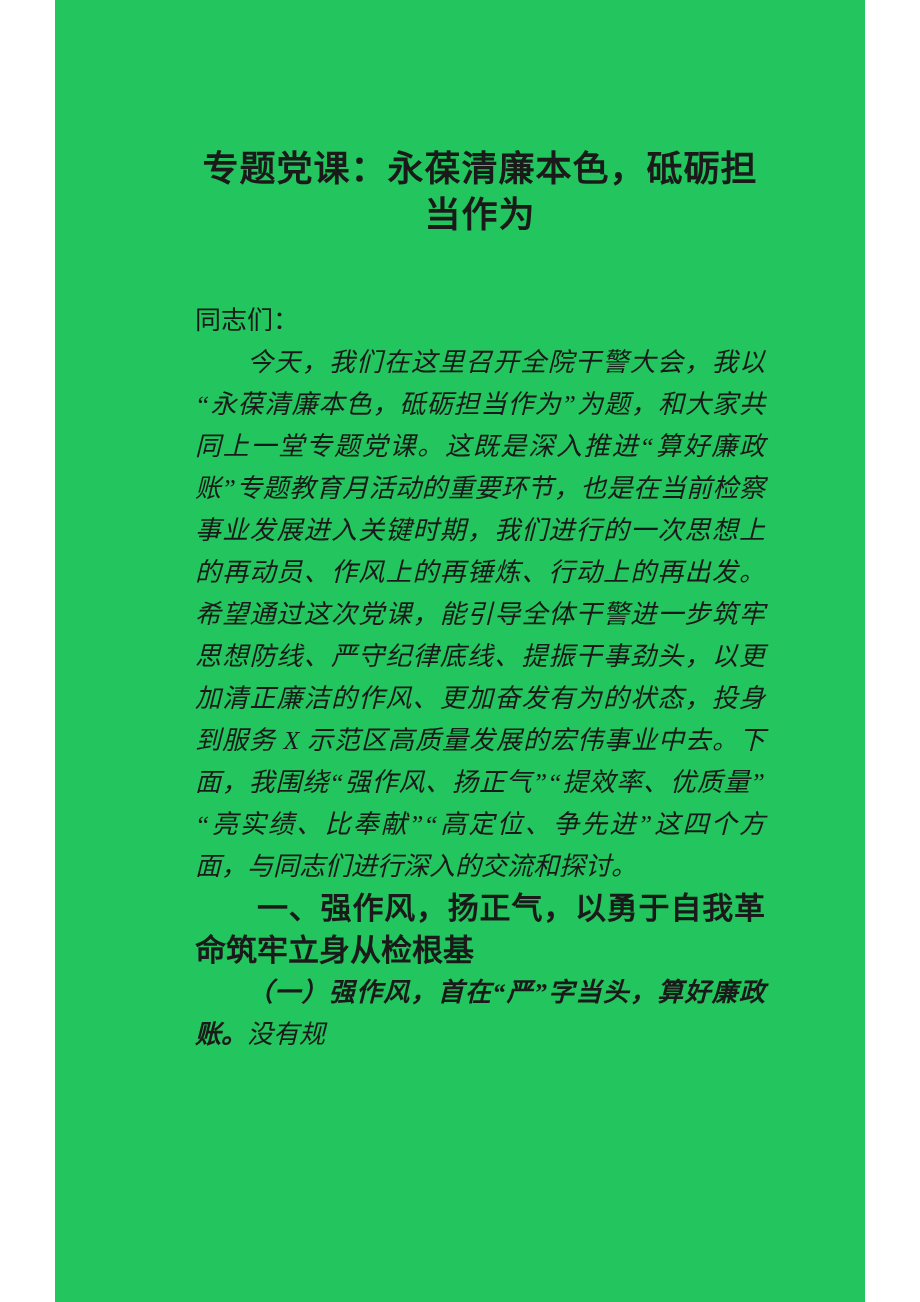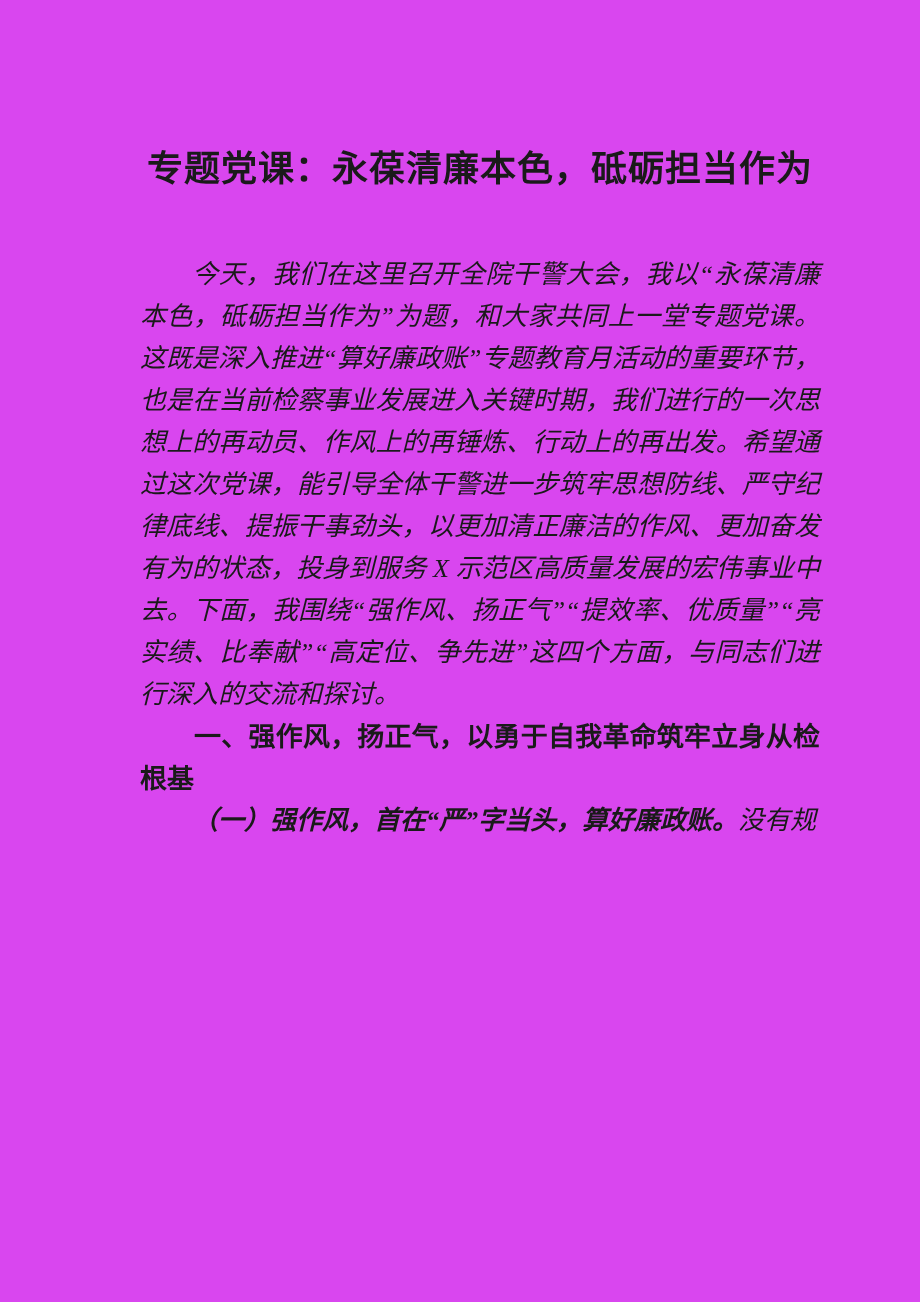--- a/index.html
+++ b/index.html
@@ -2,24 +2,24 @@
 <html lang="zh-CN"><head>
 <meta charset="utf-8">
 <style>
   html, body {
     margin: 0;
     padding: 0;
     background: #ffffff;
   }
   .page {
     position: relative;
-    width: 920px;
+    width: 810px;
     height: 1302px;
     margin: 0 auto;
-    background: #d946ef;
+    background: #22c55e;
     color: #1a1a1a;
     font-family: "Liberation Serif", serif;
     overflow: hidden;
     box-sizing: border-box;
     padding: 146px 100px 0 140px;
   }
   .title {
     margin: 0 0 62px 0;
     padding: 0;
     font-family: "Liberation Sans", sans-serif;
@@ -45,33 +45,34 @@
     text-indent: 0;
   }
   .para {
     text-indent: 2em;
     font-style: italic;
   }
   .heading {
     text-indent: 2em;
     font-family: "Liberation Sans", sans-serif;
     font-weight: 700;
-    font-size: 27px;
+    font-size: 31px;
   }
   .lead-emphasis {
     font-weight: 700;
   }
 </style>
 </head>
 <body>
 
 <div class="page">
   <h1 class="title">专题党课：永葆清廉本色，砥砺担当作为</h1>
 
   <div class="body-text">
+    <p class="salutation">同志们：</p>
 
     <p class="para">今天，我们在这里召开全院干警大会，我以“永葆清廉本色，砥砺担当作为”为题，和大家共同上一堂专题党课。这既是深入推进“算好廉政账”专题教育月活动的重要环节，也是在当前检察事业发展进入关键时期，我们进行的一次思想上的再动员、作风上的再锤炼、行动上的再出发。希望通过这次党课，能引导全体干警进一步筑牢思想防线、严守纪律底线、提振干事劲头，以更加清正廉洁的作风、更加奋发有为的状态，投身到服务 X 示范区高质量发展的宏伟事业中去。下面，我围绕“强作风、扬正气”“提效率、优质量”“亮实绩、比奉献”“高定位、争先进”这四个方面，与同志们进行深入的交流和探讨。</p>
 
     <p class="heading">一、强作风，扬正气，以勇于自我革命筑牢立身从检根基</p>
 
 
     <p class="para"><span class="lead-emphasis">（一）强作风，首在“严”字当头，算好廉政账。</span><span>没有规</span></p>
   </div>
 </div>
 

